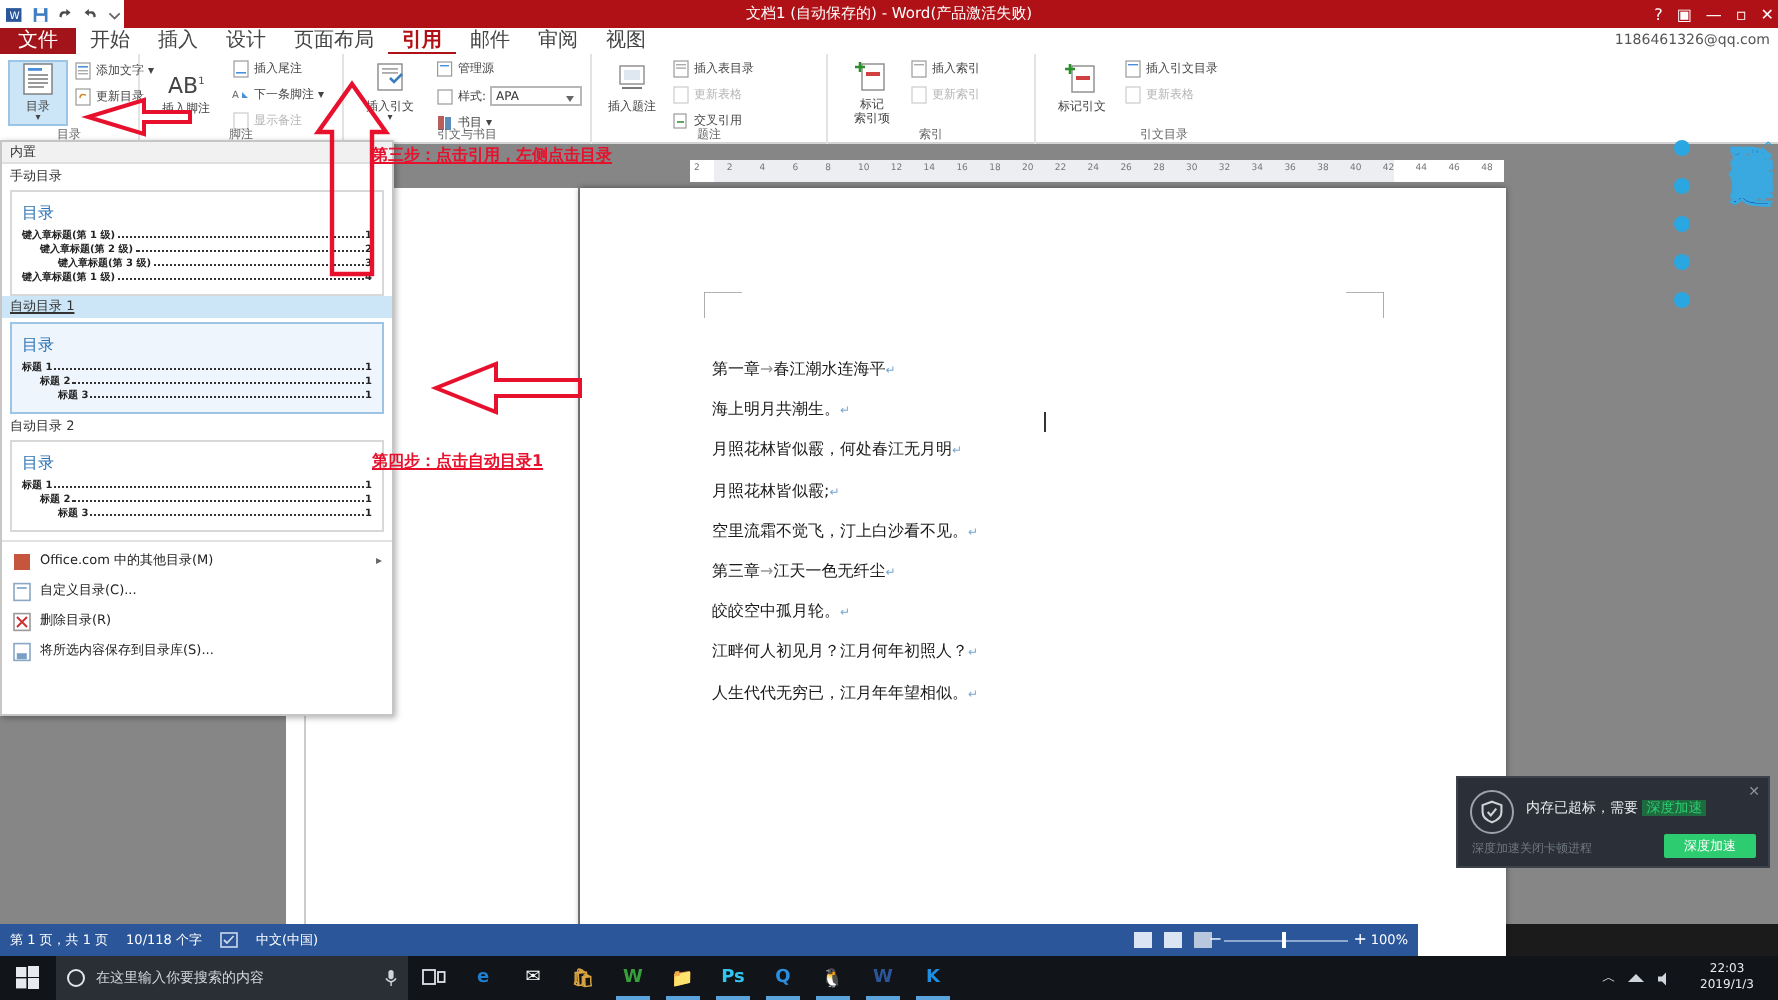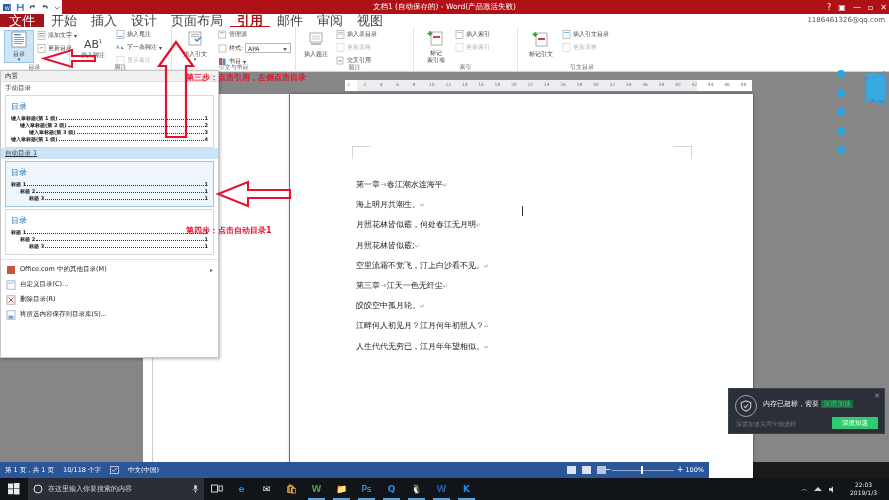--- a/index.html
+++ b/index.html
@@ -14,21 +14,21 @@
   .tb-ic { width:9px; height:9px; display:inline-block; }
   .tb-title { position:absolute; left:0; top:0; width:889px; height:14px; line-height:14px;
               text-align:center; color:#fff; font-size:7.5px; }
   .tb-right { position:absolute; right:2px; top:0; height:14px; display:flex; align-items:center;
               gap:7px; color:#fff; font-size:8px; }
   .tb-right span { cursor:default; }
 
   
   .tabstrip { position:absolute; left:0; top:14px; width:889px; height:13px; background:#fff; }
   .tabs { position:absolute; left:0; top:0; display:flex; height:13px; align-items:stretch; }
-  .tab { font-size:13px; color:#444; padding:0 7px; line-height:13px; white-space:nowrap; }
+  .tab { font-size:10px; color:#444; padding:0 7px; line-height:13px; white-space:nowrap; }
   .tab.filetab { background:#a21419; color:#fff; padding:0 9px; }
   .tab.active { color:#b01116; border-bottom:1.5px solid #b01116; font-weight:bold; }
   .acct { position:absolute; right:4px; top:0; height:13px; line-height:13px; font-size:7px; color:#555;
           display:flex; align-items:center; gap:3px;flex-direction:column;}
   .acct-av { width:9px;height:9px;border:1px solid #999;border-radius:1px;display:inline-block;}
 
   
   .ribbon { position:absolute; left:0; top:27px; width:889px; height:45px; background:#fff;
             border-bottom:1px solid #d4d4d4; }
   .rgroup { position:absolute; top:0; height:45px; border-right:1px solid #e3e3e3; }
@@ -41,21 +41,21 @@
            white-space:nowrap; }
   .smbtn.dim { color:#b5b5b5; }
   .smbtn .ic { width:9px; height:9px; flex:0 0 9px; }
   .combo { position:absolute; display:flex; align-items:center; font-size:6px; color:#444; }
   .combo .cbox { width:46px; height:10px; border:1px solid #b7b7b7; background:#fff; font-size:6px;
                  line-height:10px; padding-left:2px; position:relative; color:#333; }
   .combo .cbox:after { content:""; position:absolute; right:3px; top:4px; border-left:2.5px solid transparent;
                        border-right:2.5px solid transparent; border-top:3px solid #666; }
 
   
-  .gallery { position:absolute; left:0px; top:70px; width:219px; height:288px; background:#fff;
+  .gallery { position:absolute; left:0px; top:70px; width:197px; height:288px; background:#fff;
              border:1px solid #c6c6c6; box-shadow:1px 1px 3px rgba(0,0,0,.3); z-index:40; }
   .g-header { height:11px; background:#f1f1f1; border-bottom:1px solid #e0e0e0; font-size:6.5px;
               color:#333; padding-left:4px; line-height:11px; }
   .g-sub { font-size:6.5px; color:#333; padding:2px 0 0 4px; }
   .g-card { margin:2px 4px 0 4px; border:1px solid #d8d8d8; background:#fff; padding:5px 5px 4px 5px; }
   .g-card.hl { border:1px solid #9cc4e4; background:#eef5fc; }
   .g-bandsel { background:#cde6f7; font-size:6.5px; color:#333; padding:1px 0 1px 4px;text-decoration:underline; }
   .toc-title { color:#2e74b5; font-size:8px; margin-bottom:3px; }
   .toc-row { display:flex; align-items:baseline; font-size:5px; color:#222; font-weight:bold;
              line-height:7px; }
@@ -81,21 +81,21 @@
   .doc { position:absolute; left:66px; top:78px; width:330px; }
   .dline { font-size:8px; color:#1a1a1a; line-height:14.2px; white-space:nowrap;
            font-family:"DejaVu Sans","Liberation Sans",sans-serif; }
   .dline.mark { background:#d6d6d6; display:inline-block; }
   .pilcrow { color:#7aa7d0; font-size:6px; }
   .arrowmark { color:#999; }
   .caret { position:absolute; left:232px; top:112px; width:1px; height:10px; background:#333; }
 
   
   .ann { position:absolute; color:#e8112d; font-weight:bold; font-size:8px; white-space:nowrap;
-         z-index:60; }
+         z-index:60;text-decoration:underline; }
   svg.overlay { position:absolute; left:0; top:0; width:889px; height:500px; pointer-events:none; z-index:55;}
 
   
   .vtext { position:absolute; right:3px; top:56px; width:30px; writing-mode:vertical-rl;
            font-size:21px; font-weight:bold; color:#0e2f8f; letter-spacing:1px;
            -webkit-text-stroke:0.6px #3aa9e0; line-height:1; z-index:50; }
   .vdots { position:absolute; right:44px; top:70px; display:flex; flex-direction:column; gap:11px; z-index:50;}
   .vdots i { display:block; width:8px; height:8px; border-radius:50%; background:#2aa7e0; }
   .upcaret { position:absolute; right:2px; top:70px; color:#2aa7e0; font-size:7px; z-index:51;}
 
@@ -476,20 +476,21 @@
             <span class="dots"></span>
             <span>1</span>
           </div>
           <div class="toc-row" style="padding-left: 18px;">
             <span class="lbl">标题 3</span>
             <span class="dots"></span>
             <span>1</span>
           </div>
         </div>
     </div>
+    <div class="g-sub">自动目录 2</div>
     <div class="g-card">
       <div class="toc-title">目录</div>
       <div id="auto2-rows">
           <div class="toc-row" style="padding-left: 0px;">
             <span class="lbl">标题 1</span>
             <span class="dots"></span>
             <span>1</span>
           </div>
           <div class="toc-row" style="padding-left: 9px;">
             <span class="lbl">标题 2</span>
@@ -632,21 +633,21 @@
         <div class="tbtn">
           <span style="font-size: 9px; font-weight: bold; color: rgb(217, 164, 65);">🛍</span>
         </div>
         <div class="tbtn open">
           <span style="font-size: 9px; font-weight: bold; color: rgb(56, 160, 59);">W</span>
         </div>
         <div class="tbtn open">
           <span style="font-size: 9px; font-weight: bold; color: rgb(240, 192, 96);">📁</span>
         </div>
         <div class="tbtn open">
-          <span style="font-size: 9px; font-weight: normal; color: rgb(49, 197, 240);">Ps</span>
+          <span style="font-size: 9px; font-weight: bold; color: rgb(49, 197, 240);">Ps</span>
         </div>
         <div class="tbtn open">
           <span style="font-size: 9px; font-weight: bold; color: rgb(43, 143, 224);">Q</span>
         </div>
         <div class="tbtn open">
           <span style="font-size: 9px; font-weight: bold; color: rgb(207, 213, 219);">🐧</span>
         </div>
         <div class="tbtn open">
           <span style="font-size: 9px; font-weight: bold; color: rgb(43, 87, 154);">W</span>
         </div>

